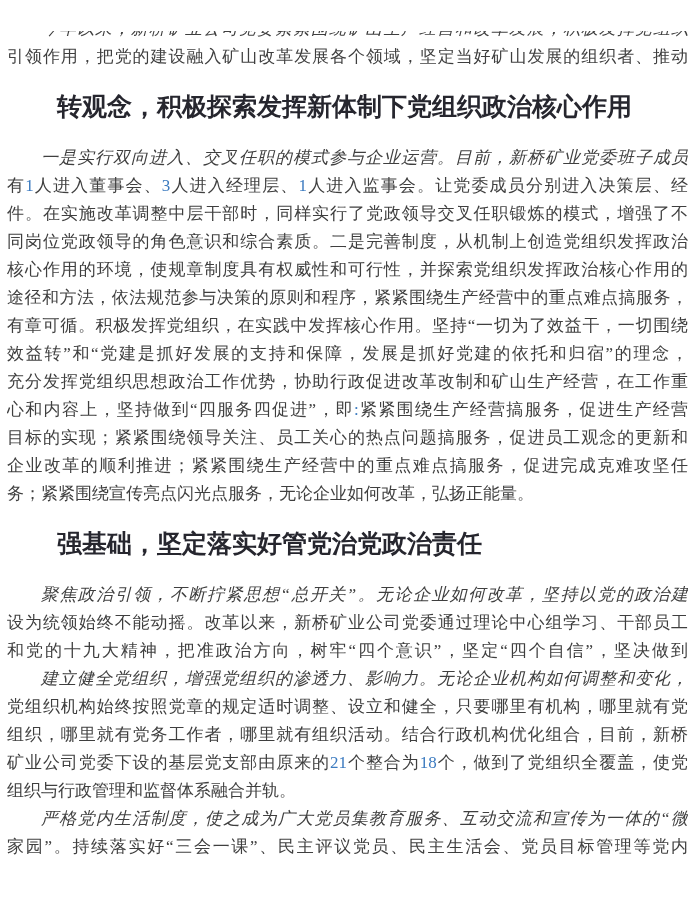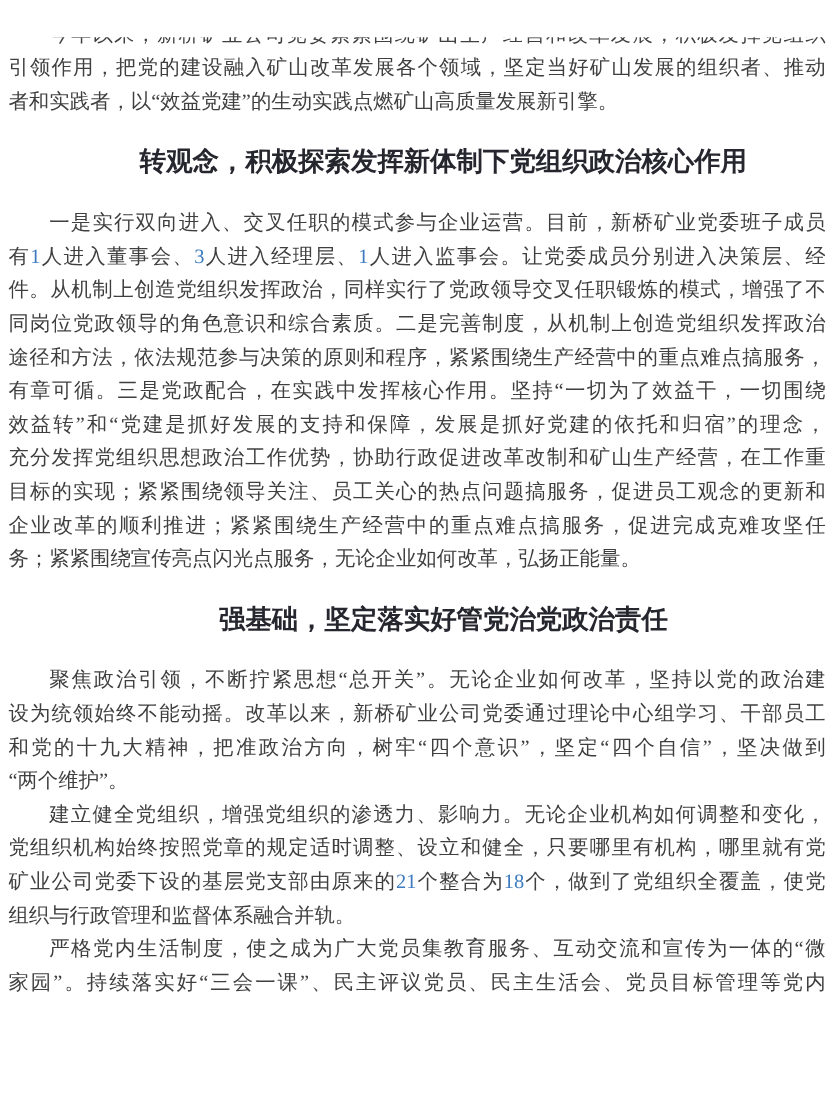--- a/index.html
+++ b/index.html
@@ -18,67 +18,67 @@
   .line {
     height: 28px;
     line-height: 28px;
     font-size: 17px;
     color: #3f3f3f;
     text-align: justify;
     text-align-last: justify;
     white-space: normal;
     overflow: hidden;
   }
-  .line.first { text-indent: 2em; }
+  .line.first { text-indent: 2em; font-style: italic; }
   .line.nojust { text-align-last: left; }
   .heading {
-    font-size: 22px;
+    font-size: 25px;
     font-weight: bold;
     color: #26262e;
     line-height: 28px;
     margin: 22px 0 23px 0;
     text-indent: 2em;
-    text-align: center;
   }
   .num { color: #3c7bc0; }
 </style>
 </head>
 <body>
 
 <div class="page">
   <div class="content">
       <div class="paragraph clipped-top">
         <div class="line first">今年以来，新桥矿业公司党委紧紧围绕矿山生产经营和改革发展，积极发挥党组织</div>
         <div class="line">引领作用，把党的建设融入矿山改革发展各个领域，坚定当好矿山发展的组织者、推动</div>
-        <div class="line nojust">者和实践者，以“效益党建”的生动实践点燃矿山高质量发展新引擎。</div>
       </div>
       <div class="heading">转观念，积极探索发挥新体制下党组织政治核心作用</div>
       <div class="paragraph">
         <div class="line first">一是实行双向进入、交叉任职的模式参与企业运营。目前，新桥矿业党委班子成员</div>
         <div class="line">有<span class="num">1</span>人进入董事会、<span class="num">3</span>人进入经理层、<span class="num">1</span>人进入监事会。让党委成员分别进入决策层、经</div>
-        <div class="line">件。从机制上创造党组织发挥政治，同样实行了党政领导交叉任职锻炼的模式，增强了不</div>
+        <div class="line">件。在实施改革调整中层干部时，同样实行了党政领导交叉任职锻炼的模式，增强了不</div>
         <div class="line">同岗位党政领导的角色意识和综合素质。二是完善制度，从机制上创造党组织发挥政治</div>
+        <div class="line">核心作用的环境，使规章制度具有权威性和可行性，并探索党组织发挥政治核心作用的</div>
         <div class="line">途径和方法，依法规范参与决策的原则和程序，紧紧围绕生产经营中的重点难点搞服务，</div>
-        <div class="line">有章可循。三是党政配合，在实践中发挥核心作用。坚持“一切为了效益干，一切围绕</div>
+        <div class="line">有章可循。积极发挥党组织，在实践中发挥核心作用。坚持“一切为了效益干，一切围绕</div>
         <div class="line">效益转”和“党建是抓好发展的支持和保障，发展是抓好党建的依托和归宿”的理念，</div>
         <div class="line">充分发挥党组织思想政治工作优势，协助行政促进改革改制和矿山生产经营，在工作重</div>
+        <div class="line">心和内容上，坚持做到“四服务四促进”，即<span class="num">:</span>紧紧围绕生产经营搞服务，促进生产经营</div>
         <div class="line">目标的实现；紧紧围绕领导关注、员工关心的热点问题搞服务，促进员工观念的更新和</div>
         <div class="line">企业改革的顺利推进；紧紧围绕生产经营中的重点难点搞服务，促进完成克难攻坚任</div>
         <div class="line nojust">务；紧紧围绕宣传亮点闪光点服务，无论企业如何改革，弘扬正能量。</div>
       </div>
       <div class="heading">强基础，坚定落实好管党治党政治责任</div>
       <div class="paragraph">
         <div class="line first">聚焦政治引领，不断拧紧思想“总开关”。无论企业如何改革，坚持以党的政治建</div>
         <div class="line">设为统领始终不能动摇。改革以来，新桥矿业公司党委通过理论中心组学习、干部员工</div>
         <div class="line">和党的十九大精神，把准政治方向，树牢“四个意识”，坚定“四个自信”，坚决做到</div>
-        <div class="line nojust">“两个维护”。</div>
       </div>
       <div class="paragraph">
         <div class="line first">建立健全党组织，增强党组织的渗透力、影响力。无论企业机构如何调整和变化，</div>
         <div class="line">党组织机构始终按照党章的规定适时调整、设立和健全，只要哪里有机构，哪里就有党</div>
+        <div class="line">组织，哪里就有党务工作者，哪里就有组织活动。结合行政机构优化组合，目前，新桥</div>
         <div class="line">矿业公司党委下设的基层党支部由原来的<span class="num">21</span>个整合为<span class="num">18</span>个，做到了党组织全覆盖，使党</div>
         <div class="line nojust">组织与行政管理和监督体系融合并轨。</div>
       </div>
       <div class="paragraph">
         <div class="line first">严格党内生活制度，使之成为广大党员集教育服务、互动交流和宣传为一体的“微</div>
         <div class="line">家园”。持续落实好“三会一课”、民主评议党员、民主生活会、党员目标管理等党内</div>
       </div>
     </div>
 </div>
 

